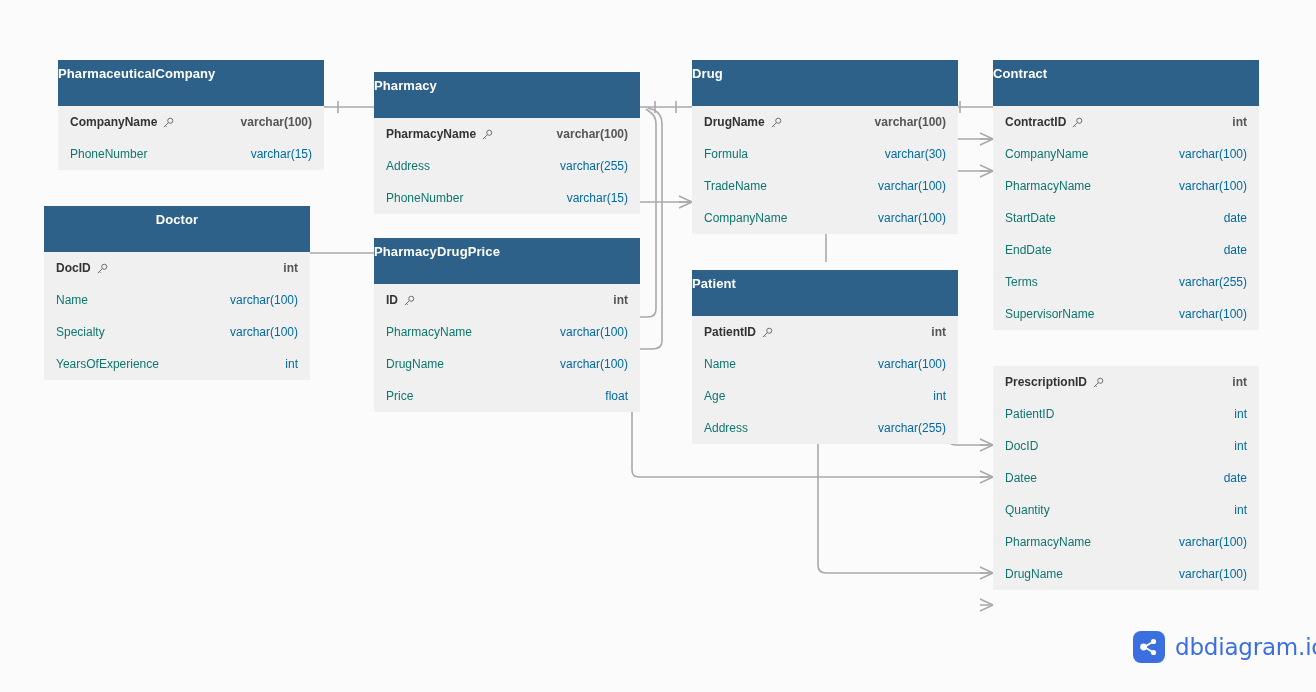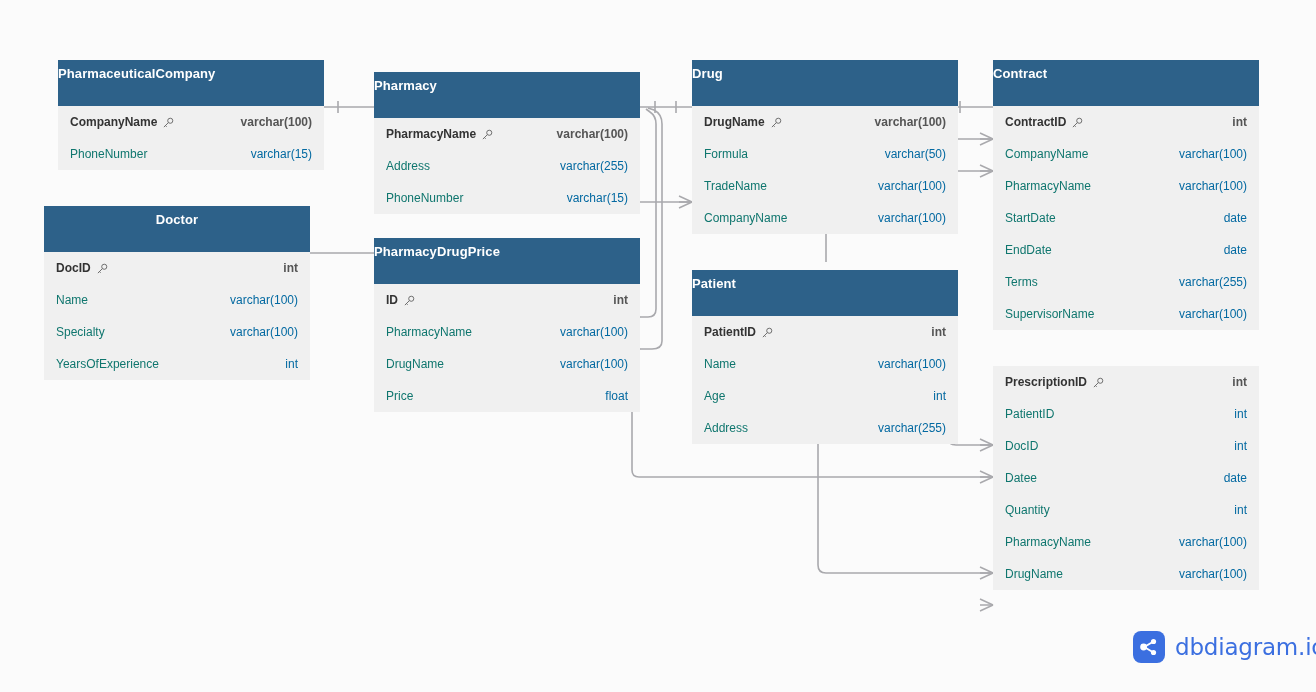--- a/index.html
+++ b/index.html
@@ -372,21 +372,21 @@
                   </g>
                 </svg>
               </span>
             </span>
             <span class="ftype">varchar(100)</span>
           </div>
           <div class="field">
             <span class="fname">
               <span>Formula</span>
             </span>
-            <span class="ftype">varchar(50)</span>
+            <span class="ftype">varchar(30)</span>
           </div>
           <div class="field">
             <span class="fname">
               <span>TradeName</span>
             </span>
             <span class="ftype">varchar(100)</span>
           </div>
           <div class="field">
             <span class="fname">
               <span>CompanyName</span>

